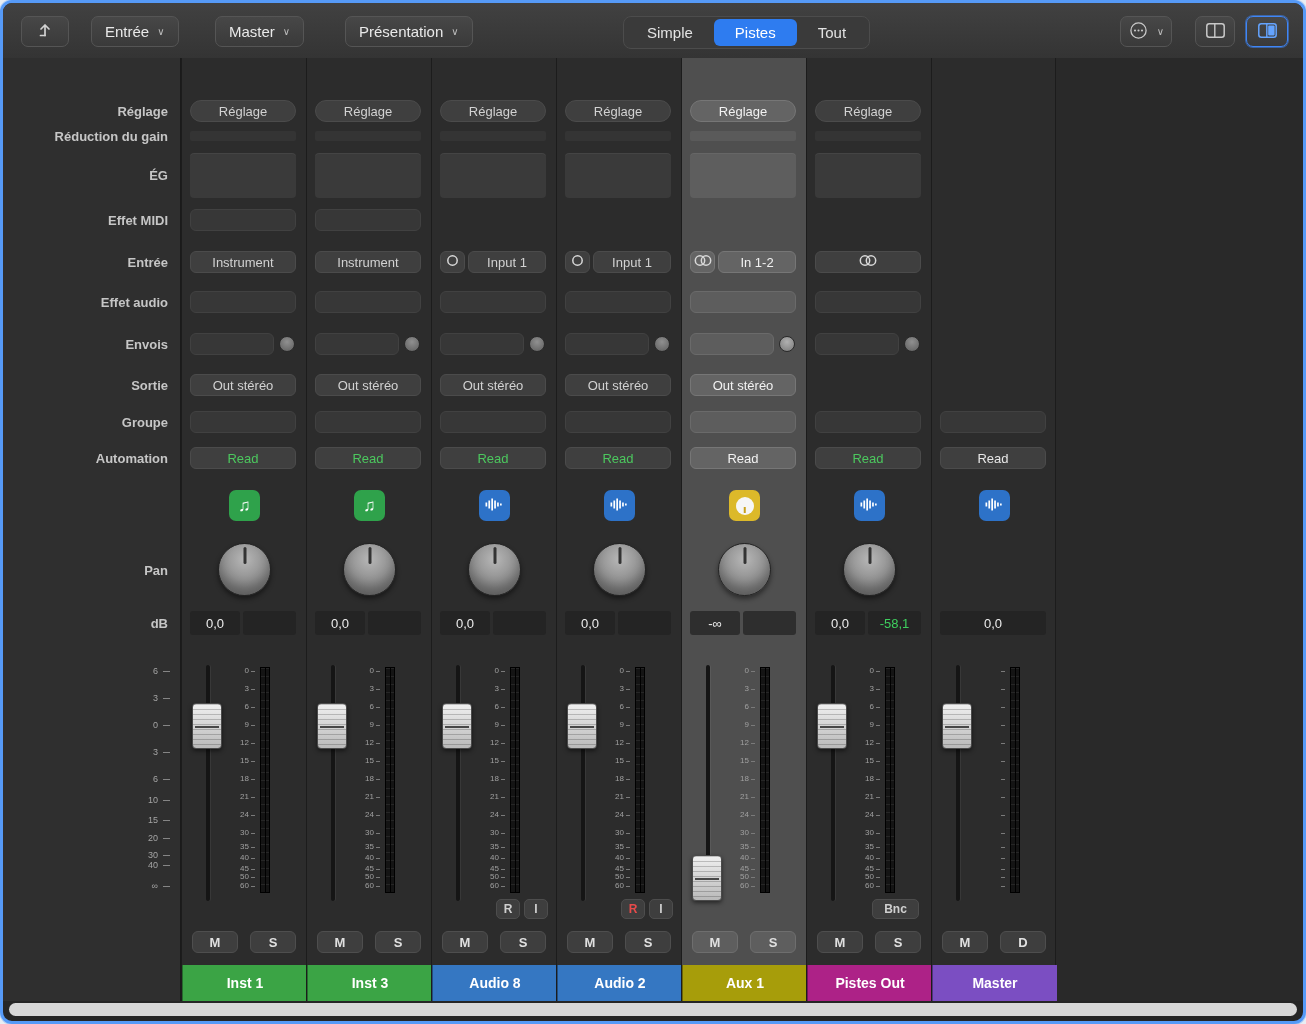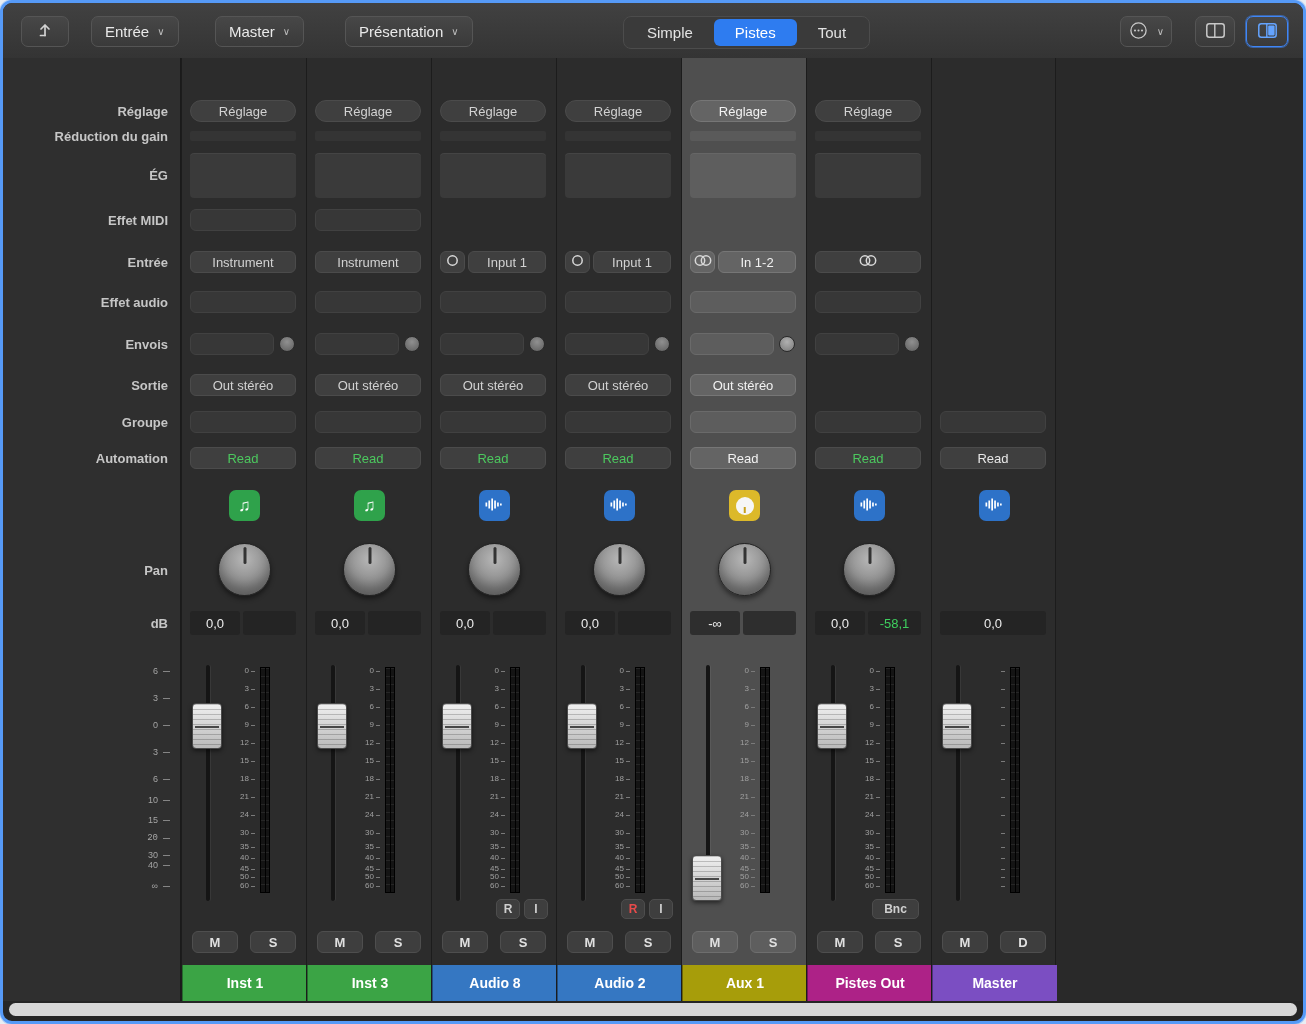--- a/index.html
+++ b/index.html
@@ -171,21 +171,21 @@
       <div class="lscale-num" style="top: 667px;">0</div>
       <div class="lscale-tick" style="top: 667px;"></div>
       <div class="lscale-num" style="top: 694px;">3</div>
       <div class="lscale-tick" style="top: 694px;"></div>
       <div class="lscale-num" style="top: 721px;">6</div>
       <div class="lscale-tick" style="top: 721px;"></div>
       <div class="lscale-num" style="top: 742px;">10</div>
       <div class="lscale-tick" style="top: 742px;"></div>
       <div class="lscale-num" style="top: 762px;">15</div>
       <div class="lscale-tick" style="top: 762px;"></div>
-      <div class="lscale-num" style="top: 780px; font-family: Liberation Mono, monospace;">20</div>
+      <div class="lscale-num" style="top: 780px;">20</div>
       <div class="lscale-tick" style="top: 780px;"></div>
       <div class="lscale-num" style="top: 797px;">30</div>
       <div class="lscale-tick" style="top: 797px;"></div>
       <div class="lscale-num" style="top: 807px;">40</div>
       <div class="lscale-tick" style="top: 807px;"></div>
       <div class="lscale-num" style="top: 828px;">∞</div>
       <div class="lscale-tick" style="top: 828px;"></div>
     </div>
   <div id="strips">
       <div class="strip" style="left: 0px;">

